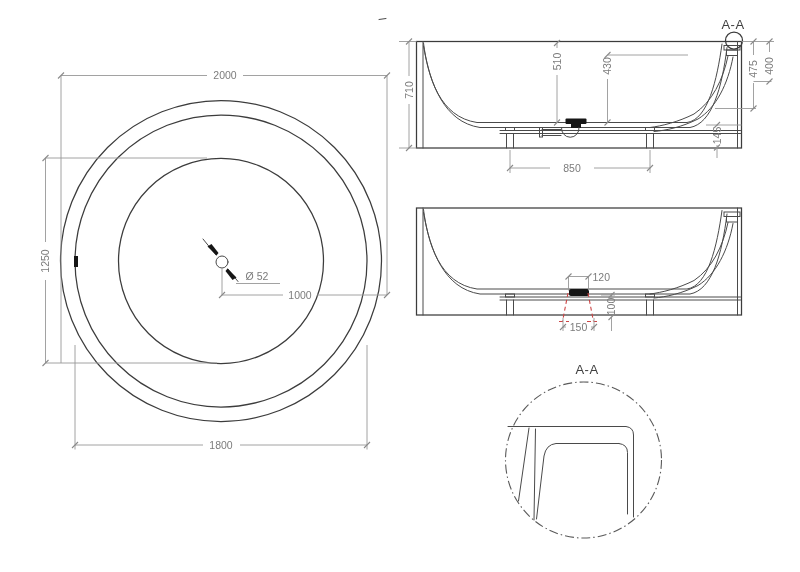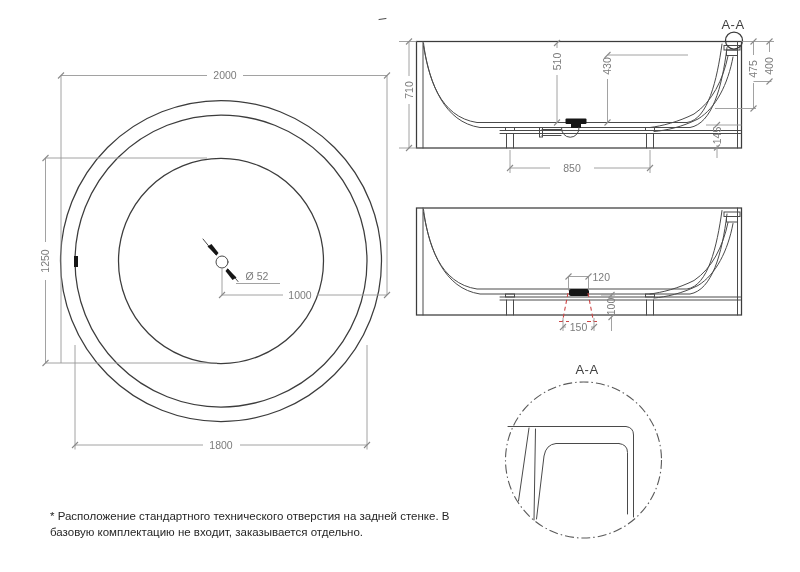--- a/index.html
+++ b/index.html
@@ -249,16 +249,15 @@
       <path class="objthin" d="M 508,426.5 L 626,426.5 Q 633.5,427.5 633.5,435 L 633.5,517"></path>
       <line class="objthin" x1="529" y1="428" x2="518.5" y2="501"></line>
       <line class="objthin" x1="535.5" y1="429" x2="534" y2="520"></line>
       <path class="objthin" d="M 619,443.5 Q 627.5,444.5 627.5,452.5 L 627.5,514"></path>
       <path class="objthin" d="M 619,443.5 L 556,443.5 Q 546,444.5 544,456 L 536.5,519"></path>
     </g>
   </g>
 </svg>
 
 <div class="note">
-  <span>* Расположение стандартного технического отверстия на задней стенке. В</span><br>
-  <span>базовую комплектацию не входит, заказывается отдельно.</span>
+  <br>
 </div>
 </div>
 
 </body></html>

